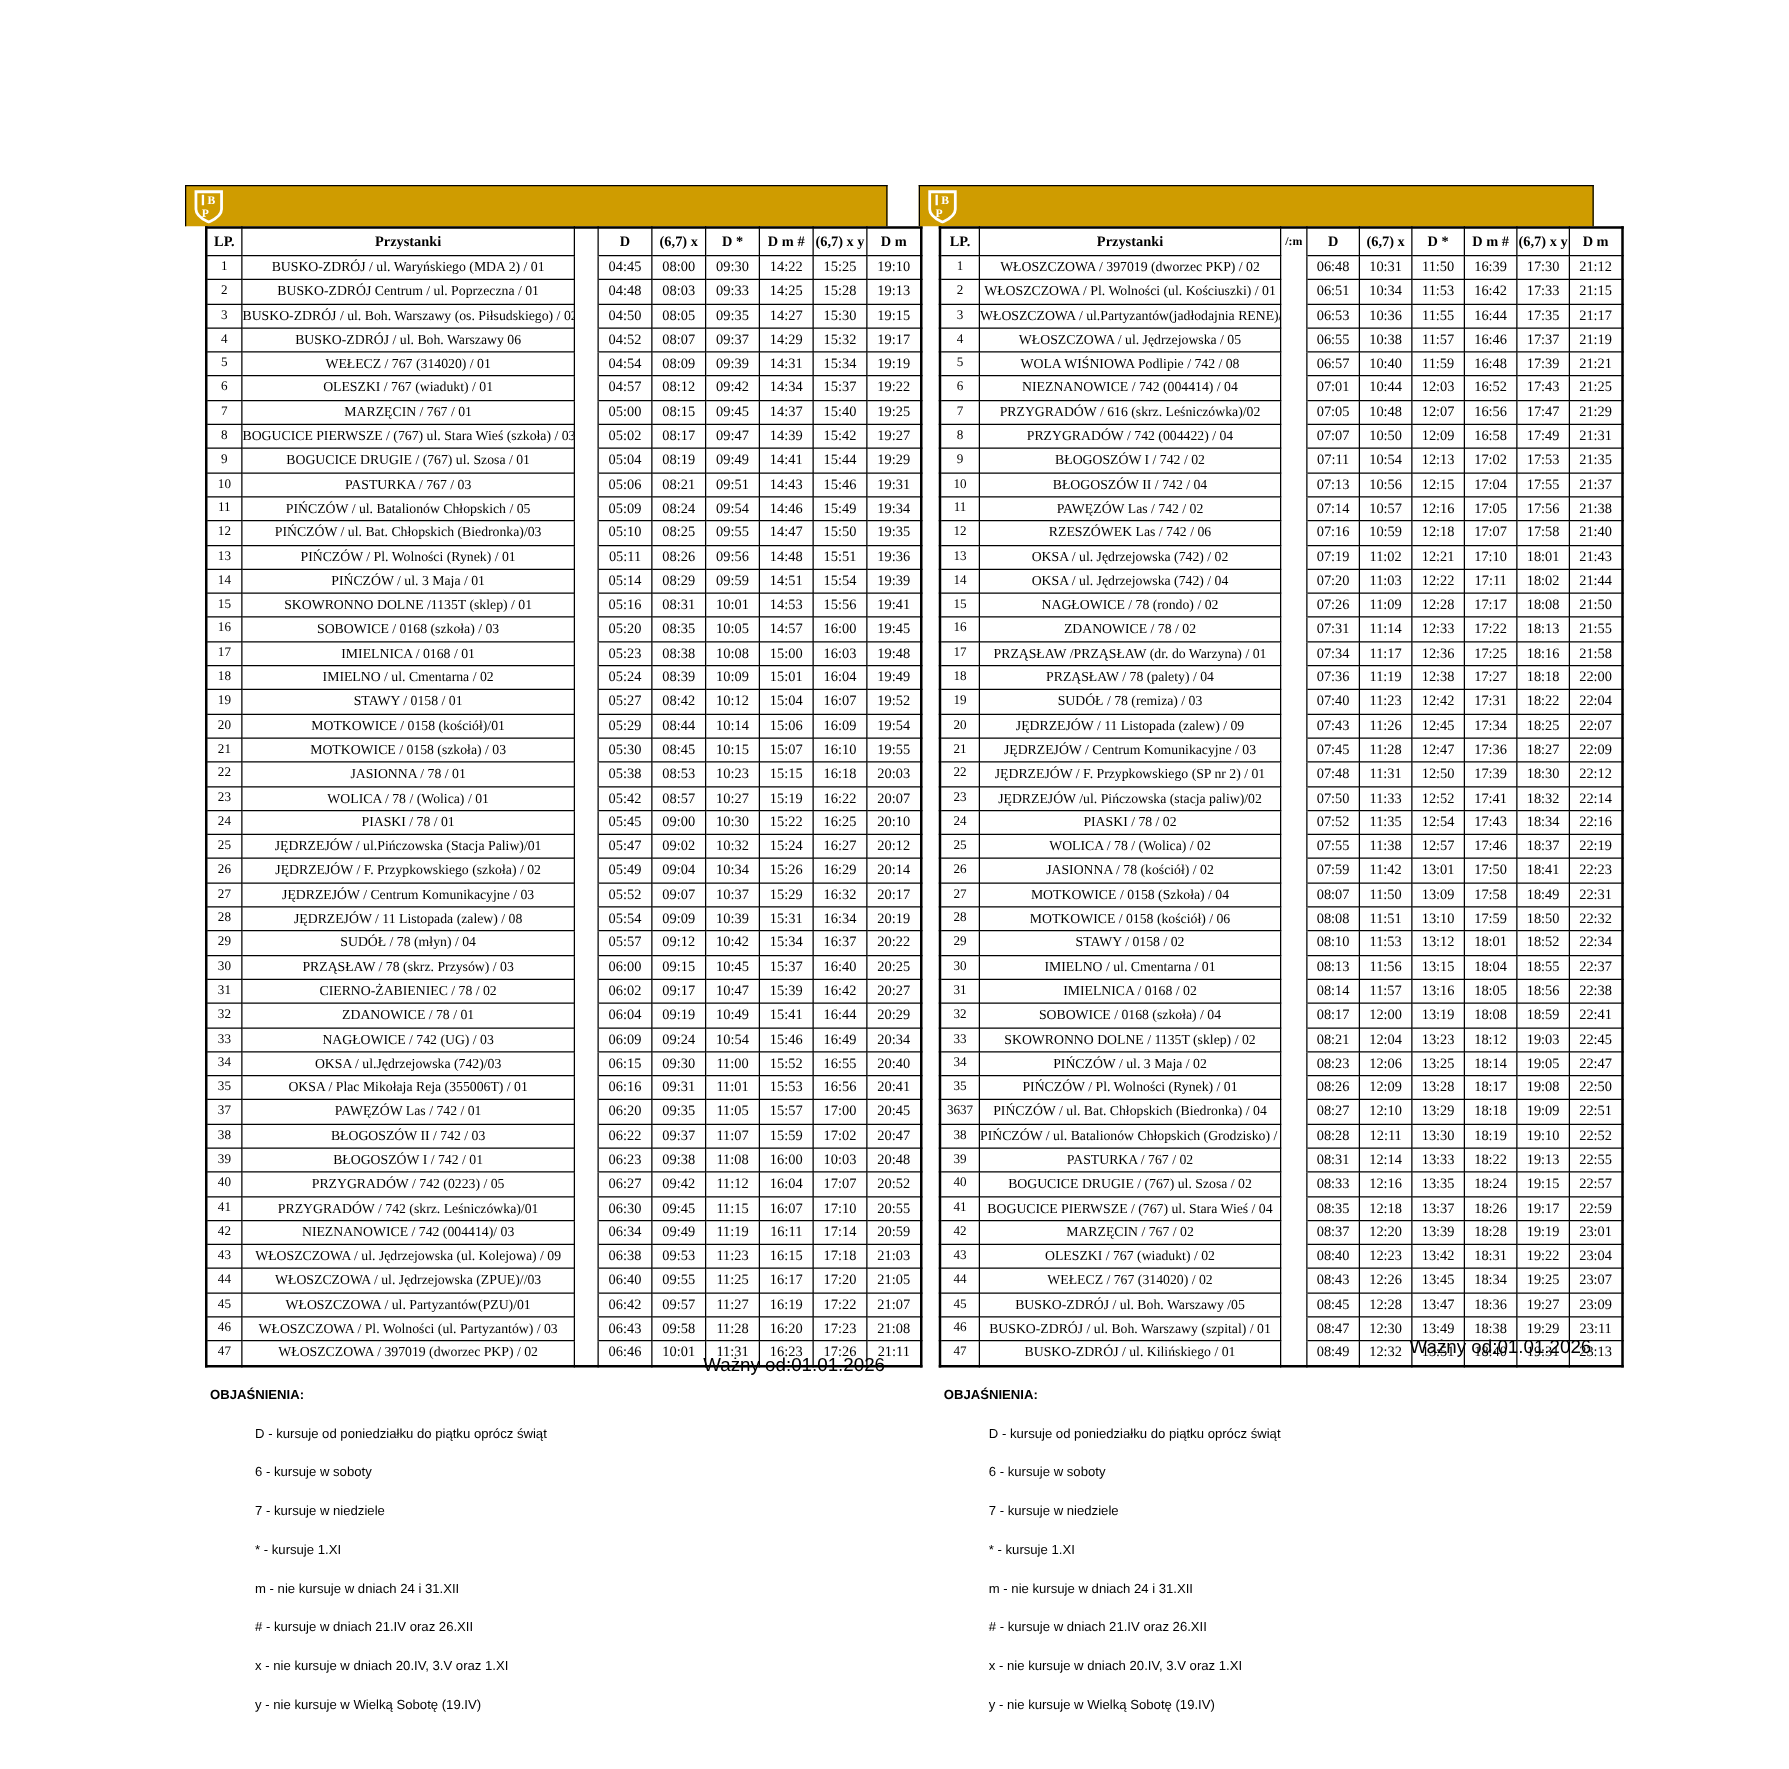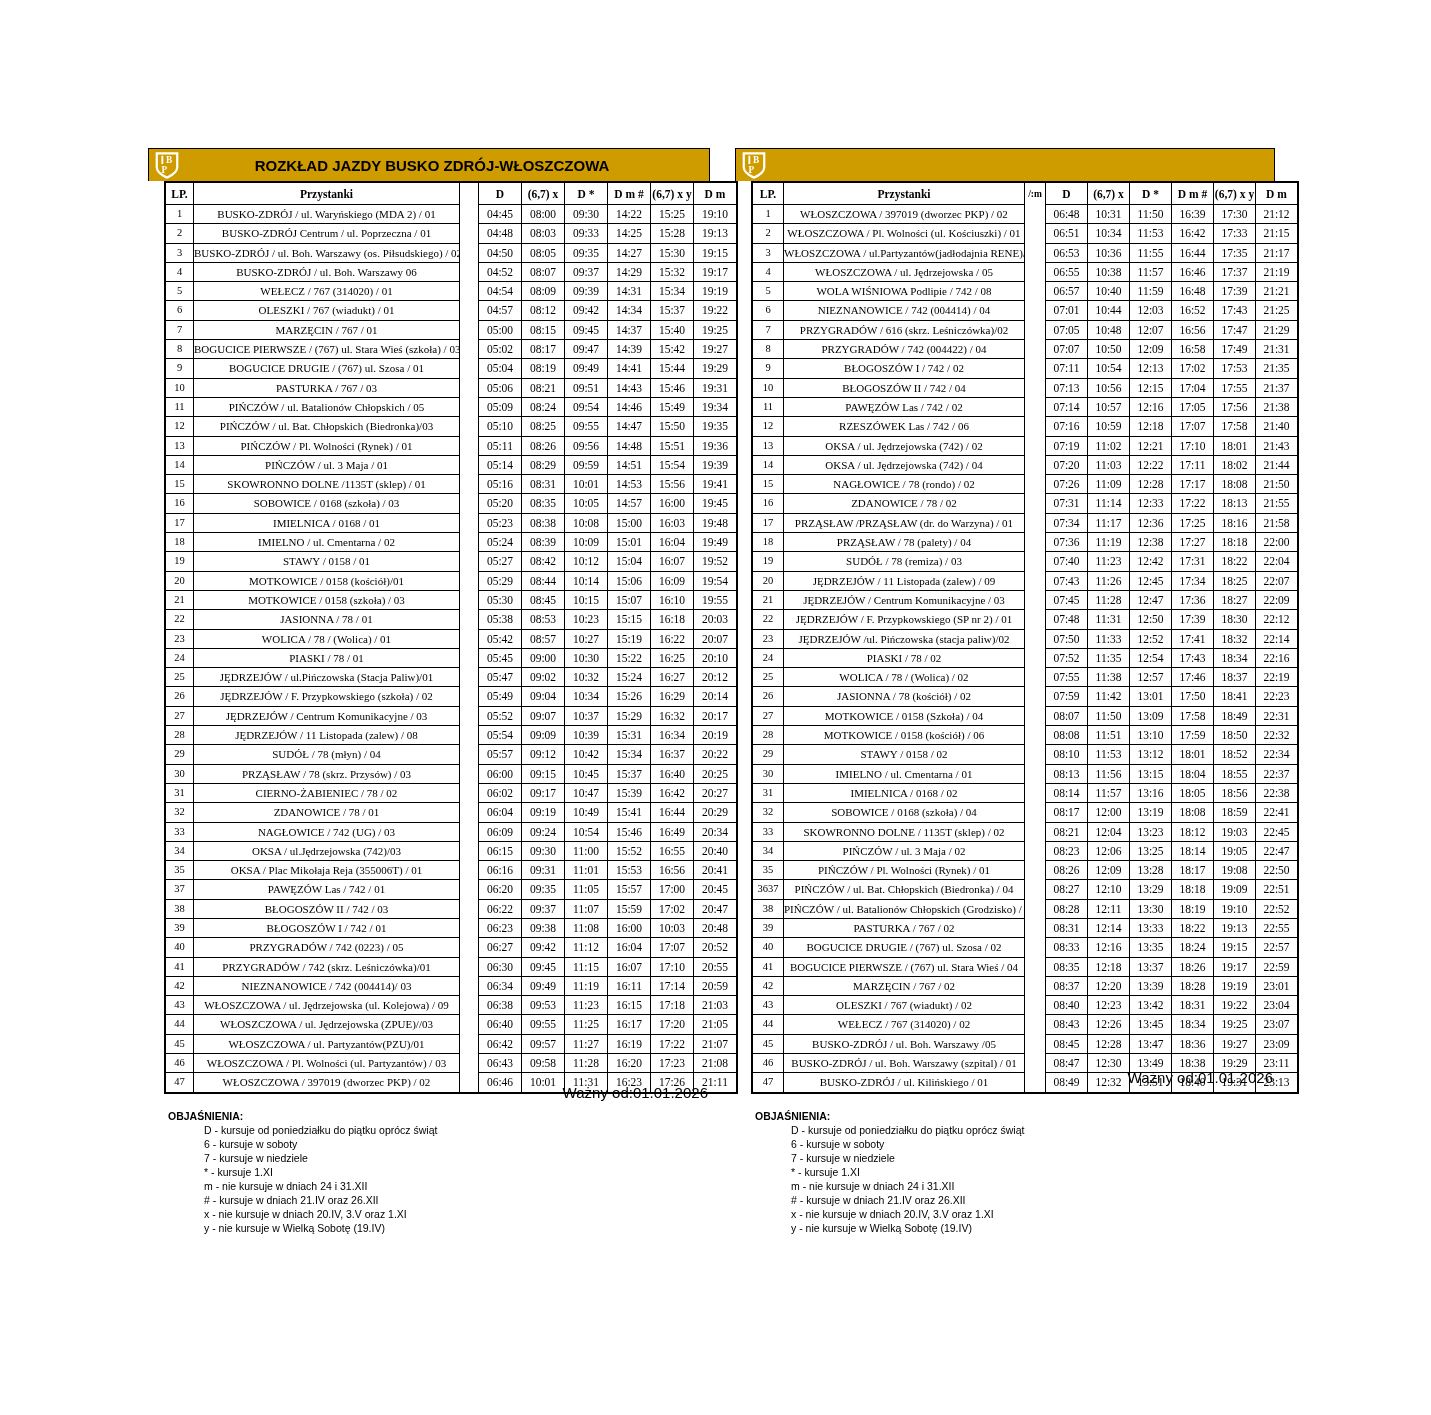--- a/index.html
+++ b/index.html
@@ -24,38 +24,37 @@
   .tt-left .c0{width:27px}  .tt-left .c1{width:265px} .tt-left .c2{width:18px}
   .tt-left .c3,.tt-left .c4,.tt-left .c5,.tt-left .c6,.tt-left .c7,.tt-left .c8{width:42px}
   .tt-right .c0{width:30px} .tt-right .c1{width:240px} .tt-right .c2{width:20px}
   .tt-right .c3,.tt-right .c4,.tt-right .c5,.tt-right .c6,.tt-right .c7,.tt-right .c8{width:41px}
   .valid{position:absolute;right:2px;font-family:"Liberation Sans",sans-serif;font-size:15px;}
   .tt-left .valid{top:936px;}
   .tt-right .valid{top:921px;}
   .legend{position:absolute;left:20px;top:963px;font-family:"Liberation Sans",sans-serif;
           font-size:10.5px;line-height:11px;}
   .legend-title{font-weight:bold;}
-  .legend-item{margin-top:3px;padding-left:36px;}
+  .legend-item{margin-top:20px;padding-left:36px;}
 </style>
 </head>
 <body>
 
 <div class="sheet">
 
   <div class="tt tt-left">
     <div class="band" style="background:#CF9C00;">
       <span class="logo">
         <svg width="28" height="27" viewBox="0 0 30 29">
           <path d="M4 1.5 h22 v15 c0 6.5 -8 9.5 -11 11 c-3 -1.5 -11 -4.5 -11 -11 z" fill="none" stroke="#fff" stroke-width="2.4"></path>
           <line x1="10" y1="4" x2="10" y2="13" stroke="#fff" stroke-width="2"></line>
           <text x="14" y="12" font-size="10" font-weight="bold" fill="#fff" font-family="Liberation Serif,serif">B</text>
           <text x="9" y="23" font-size="10" font-weight="bold" fill="#fff" font-family="Liberation Serif,serif">P</text>
         </svg>
       </span>
-      <span class="band-title">ROZKŁAD JAZDY BUSKO ZDRÓJ-WŁOSZCZOWA</span>
     </div>
     <table>
         <thead>
           <tr>
             <th class="c0">LP.</th>
             <th class="c1">Przystanki</th>
             <th class="c2"></th>
             <th class="c3">D</th>
             <th class="c4">(6,7) x</th>
             <th class="c5">D *</th>

